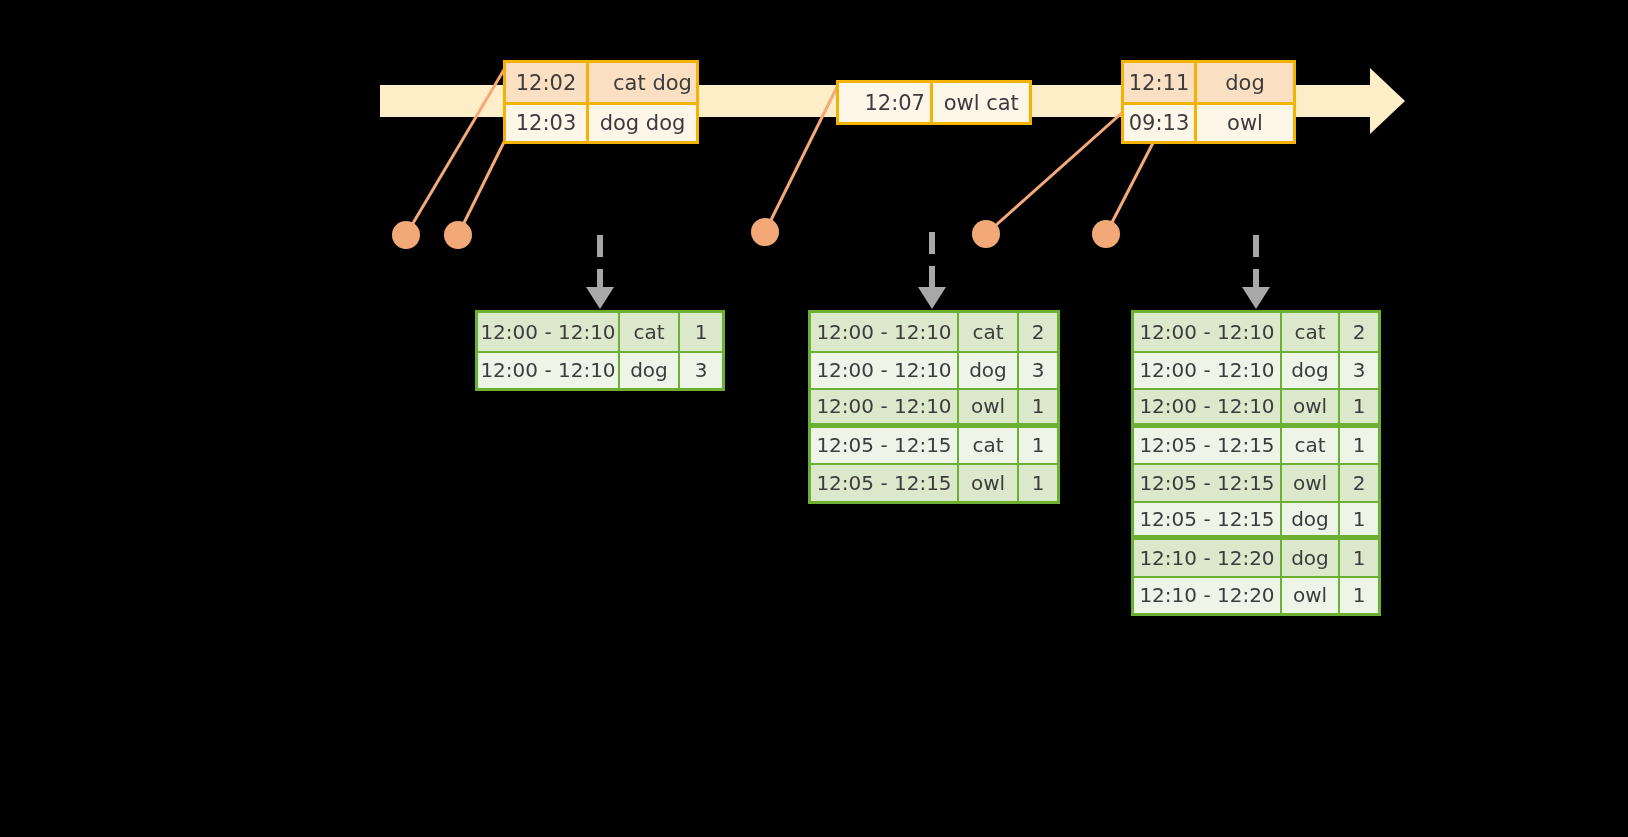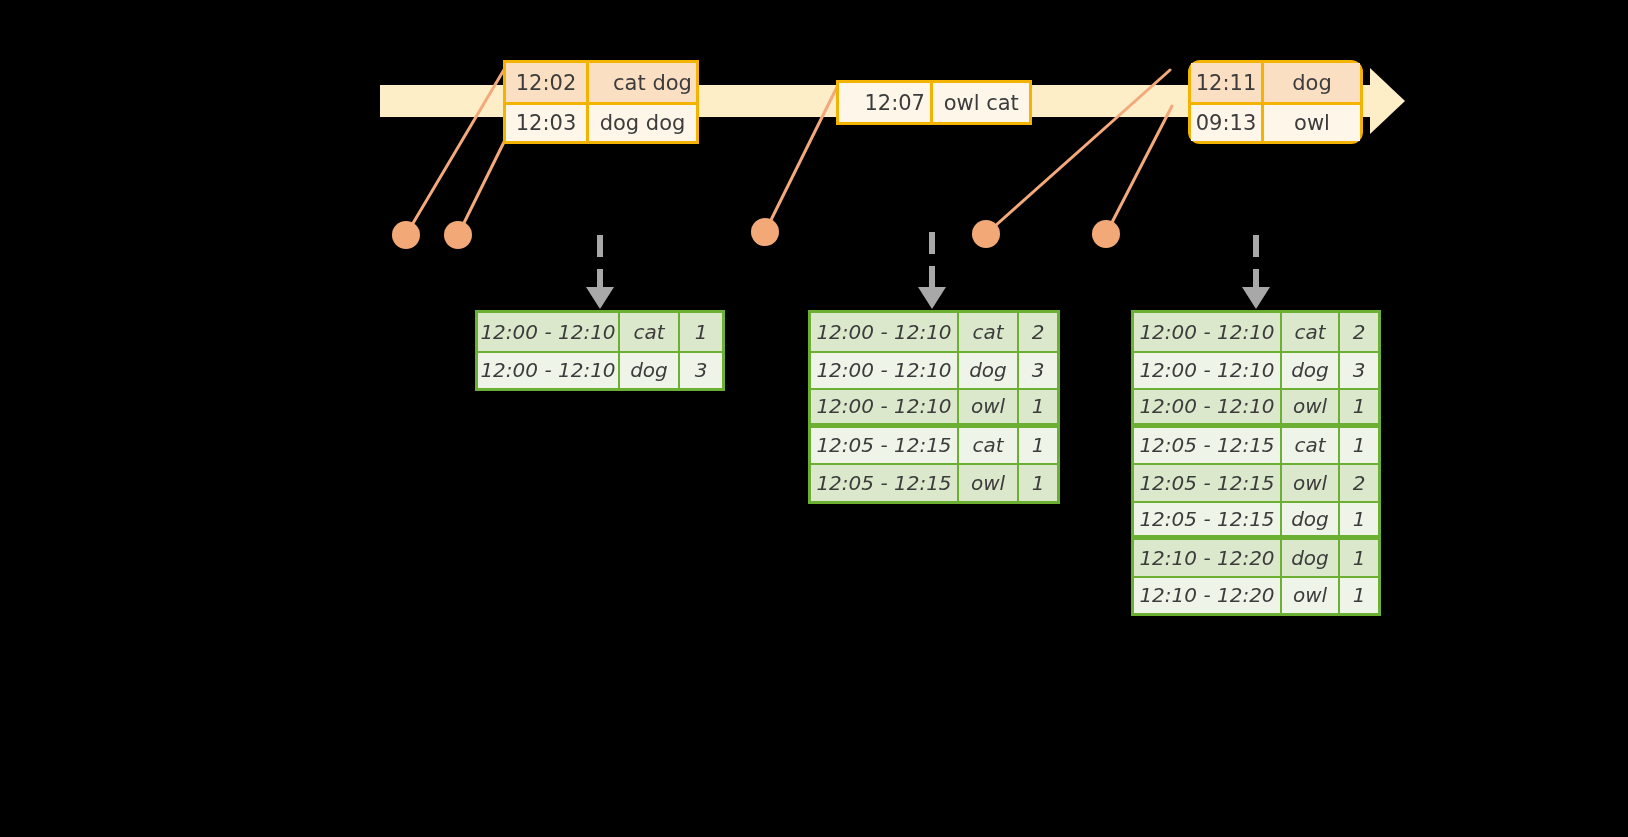--- a/index.html
+++ b/index.html
@@ -73,21 +73,20 @@
     position: absolute;
     border: 3px solid #6CB033;
     box-sizing: border-box;
     background: #EEF4E6;
     z-index: 4;
   }
   .res-row {
     display: flex;
     box-sizing: border-box;
     height: 37.5px;
-    font-style: italic;
   }
   .res-row + .res-row {
     border-top: 2px solid #6CB033;
   }
   .res-row.alt .res-cell { background: #DCE8CB; }
   .res-row .res-cell { background: #EFF4E9; }
   .res-row.thickbottom { border-bottom: 3px solid #6CB033; }
   .res-cell {
     box-sizing: border-box;
     display: flex;
@@ -163,21 +162,21 @@
     </div>
   </div>
 
   <div class="evt-group" style="left:836px; top:80px; width:196px;">
     <div class="evt-row">
       <div class="evt-time" style="width:83px;margin-left:20px;">12:07</div>
       <div class="evt-words" style="width:107px;">owl cat</div>
     </div>
   </div>
 
-  <div class="evt-group" style="left:1188px; top:60px; width:175px;border-radius:12px;">
+  <div class="evt-group" style="left:1121px; top:60px; width:175px;">
     <div class="evt-row shade">
       <div class="evt-time" style="width:73px;">12:11</div>
       <div class="evt-words" style="width:96px;">dog</div>
     </div>
     <div class="evt-row">
       <div class="evt-time" style="width:73px;">09:13</div>
       <div class="evt-words" style="width:96px;">owl</div>
     </div>
   </div>
 

